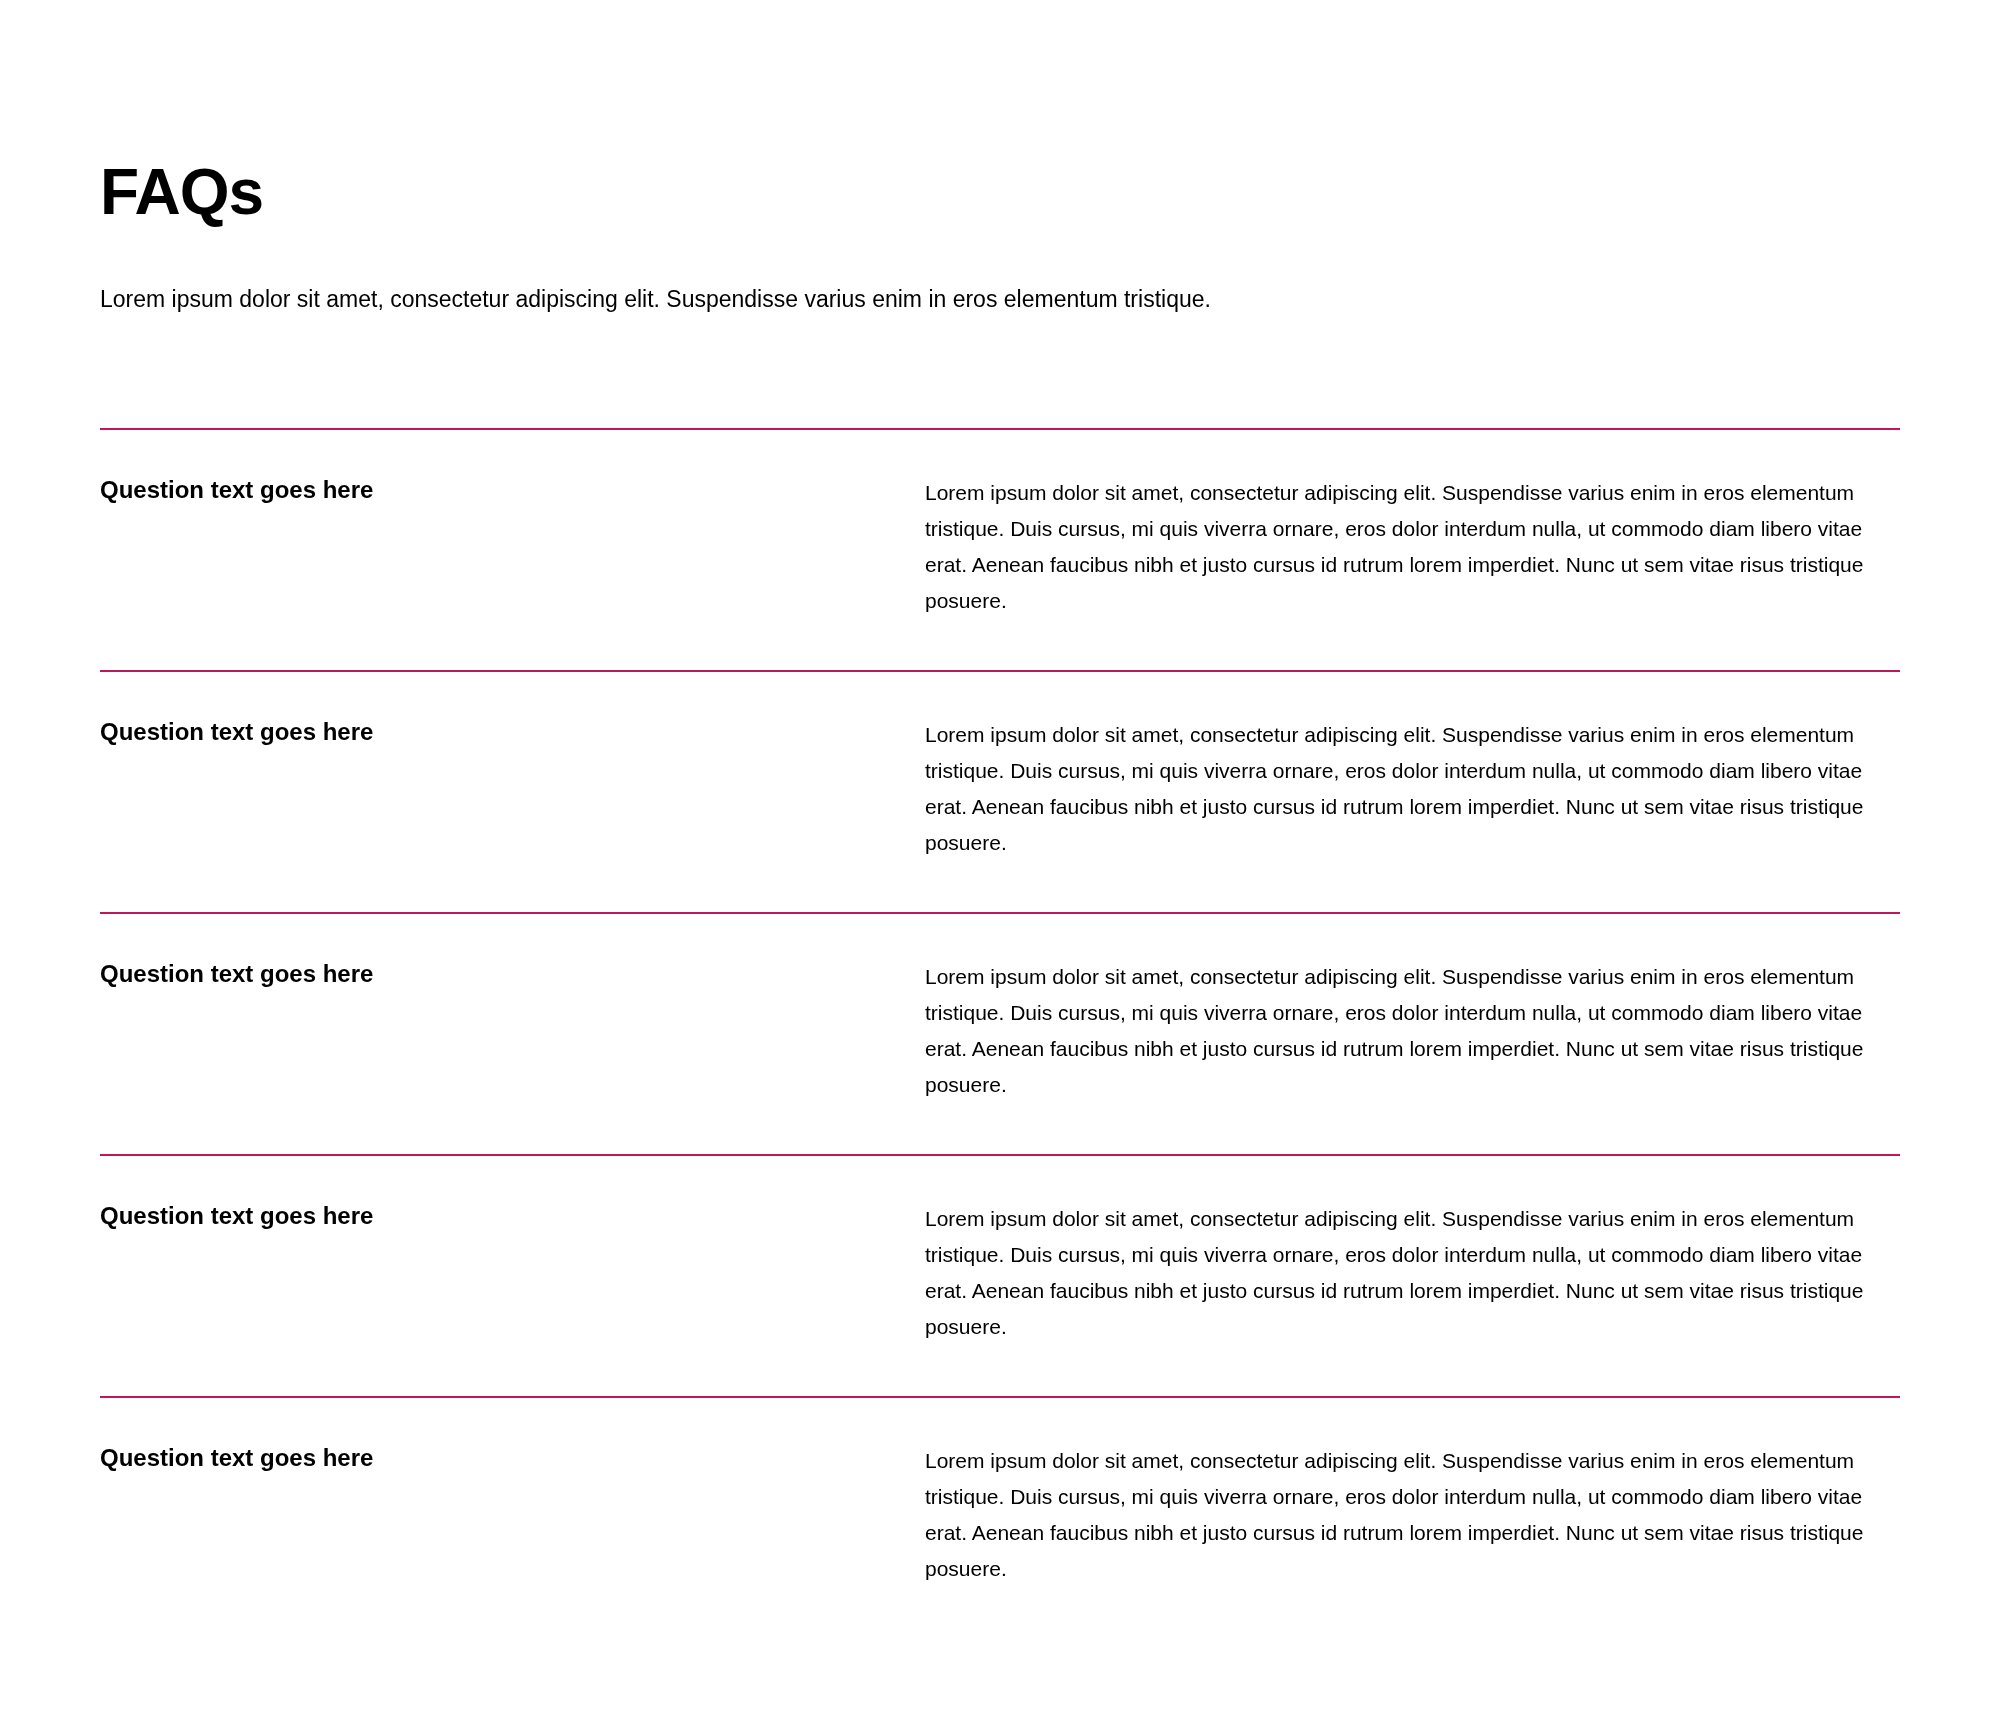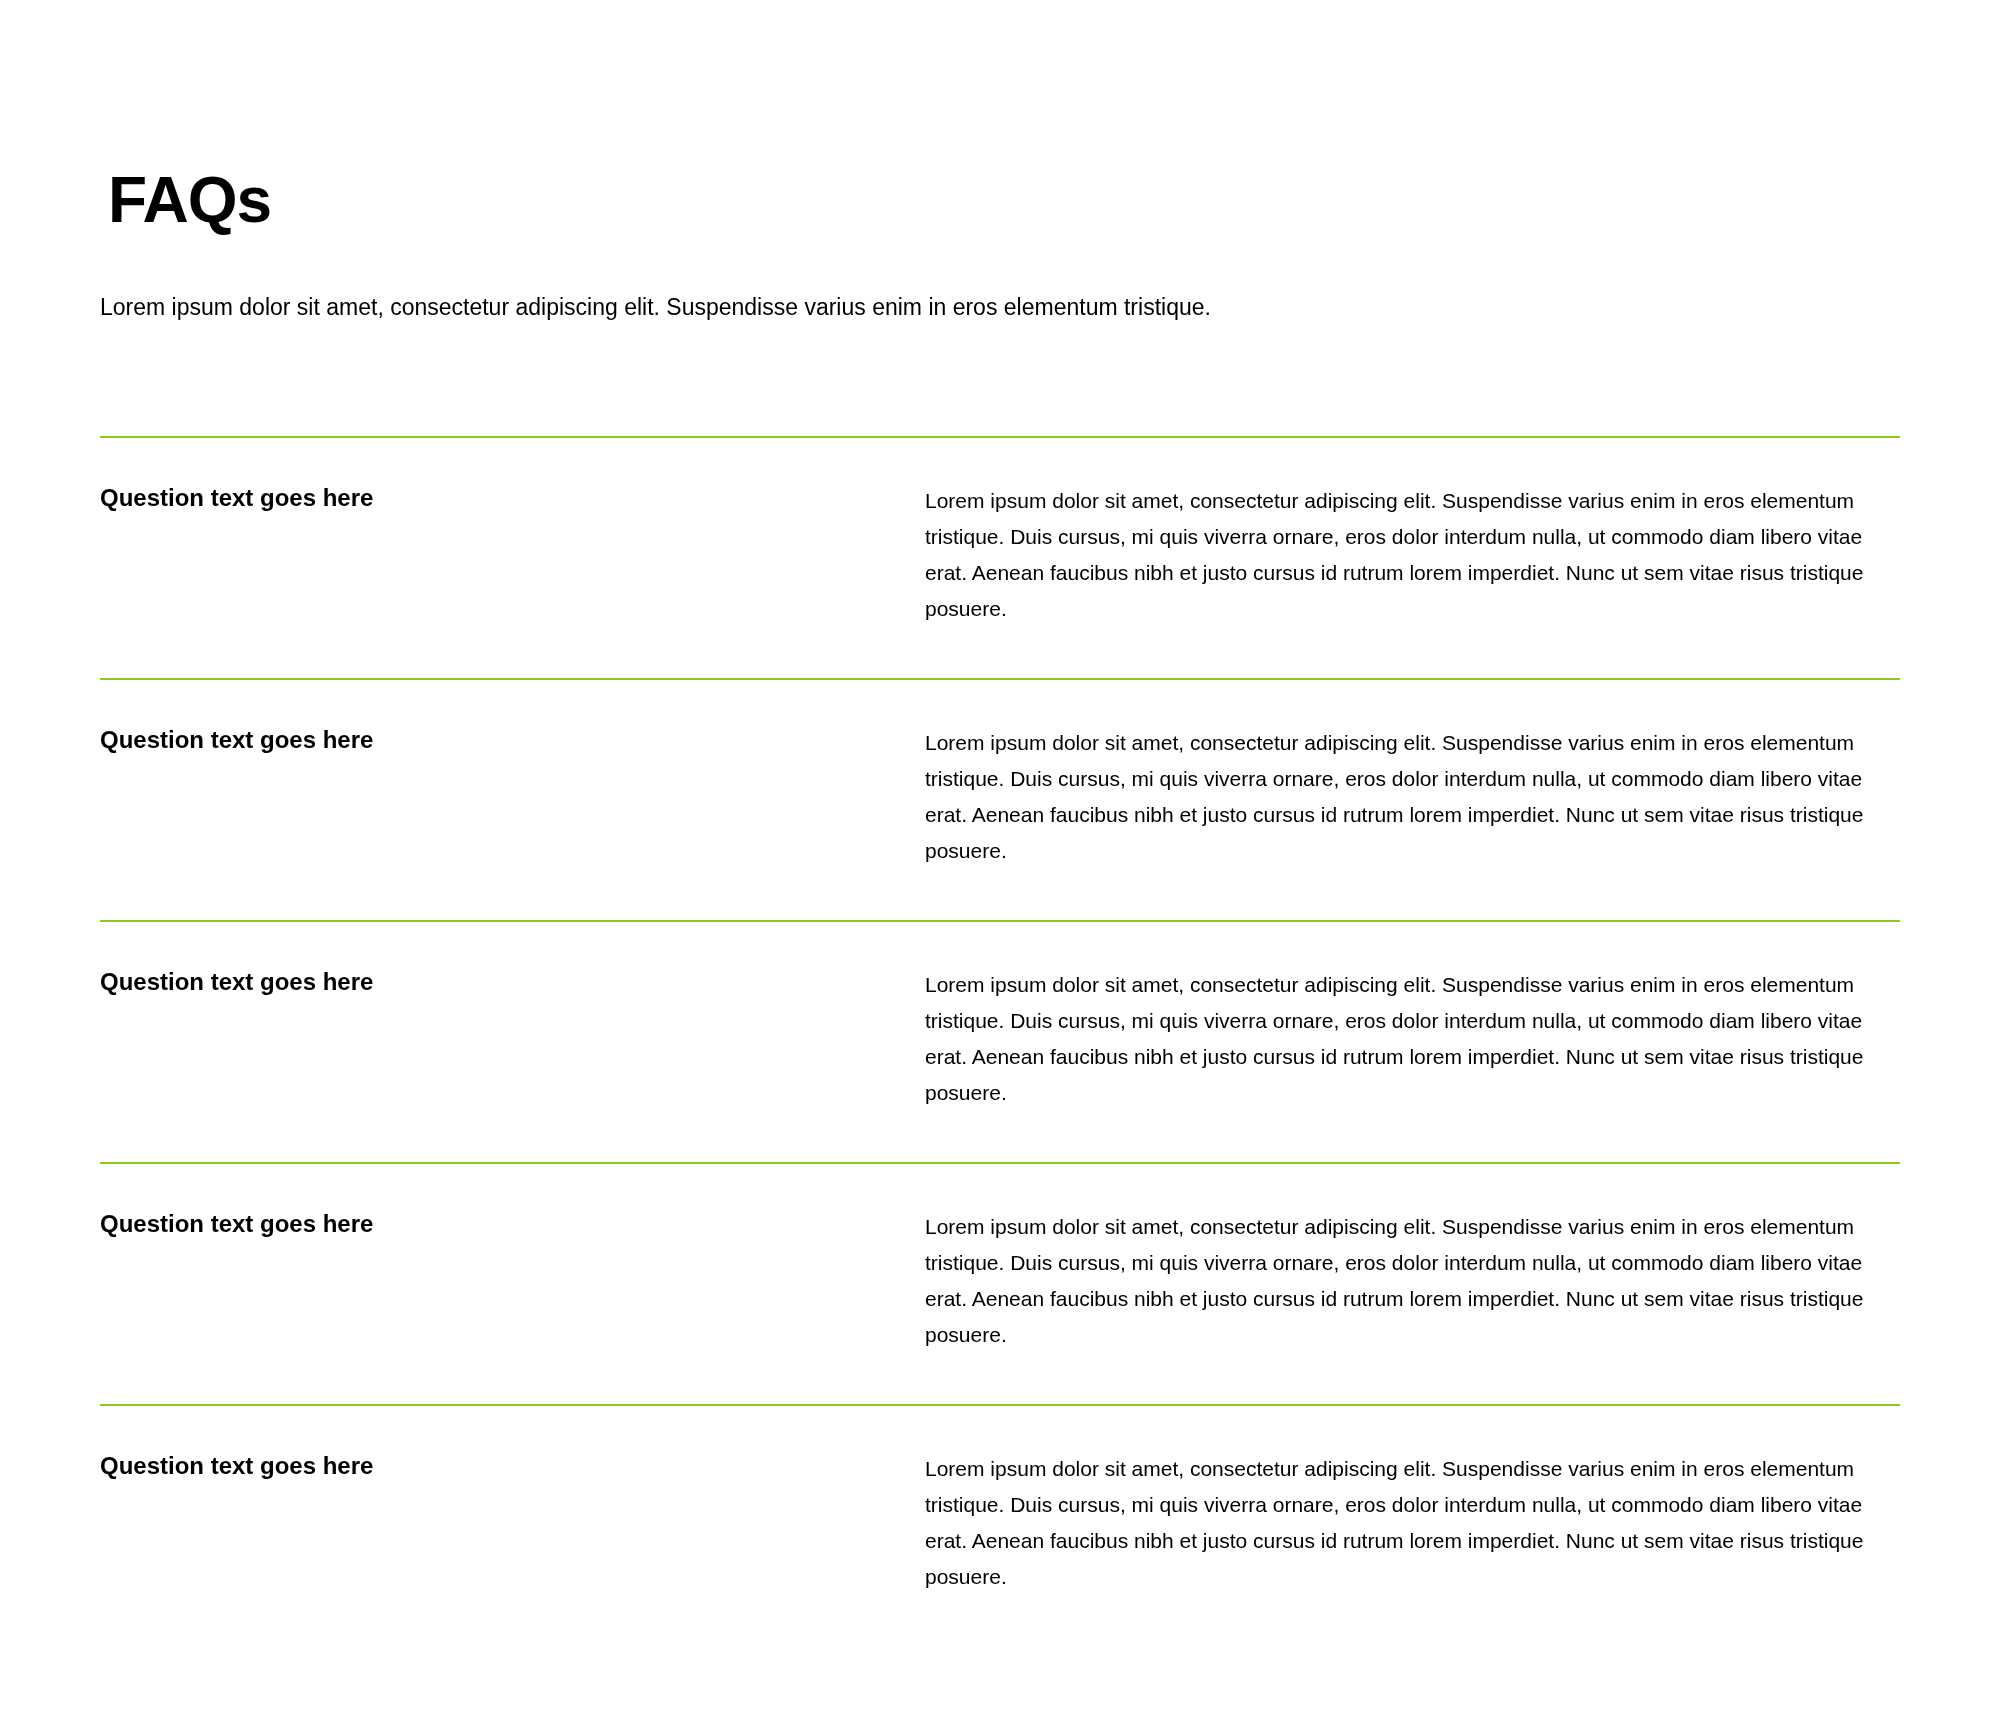--- a/index.html
+++ b/index.html
@@ -15,38 +15,38 @@
     height: 1734px;
     overflow: hidden;
   }
   .container {
     padding: 0 100px;
   }
   .faq-header {
     padding-top: 156px;
   }
   .faq-title {
-    margin: 8px;
+    margin: 0;
     font-size: 64px;
     line-height: 1.15;
     font-weight: 700;
     letter-spacing: -1px;
   }
   .faq-subtitle {
     margin: 50px 0 0 0;
     font-size: 23px;
     line-height: 38px;
     max-width: 1120px;
     font-weight: 400;
   }
   .faq-list {
     margin-top: 110px;
   }
   .faq-item {
-    border-top: 2px solid #84cc16;
+    border-top: 2px solid #be185d;
     padding: 45px 0 51px 0;
     display: grid;
     grid-template-columns: 755px 1fr;
     column-gap: 70px;
     align-items: start;
   }
   .faq-question {
     margin: 0;
     font-size: 24px;
     font-weight: 700;

